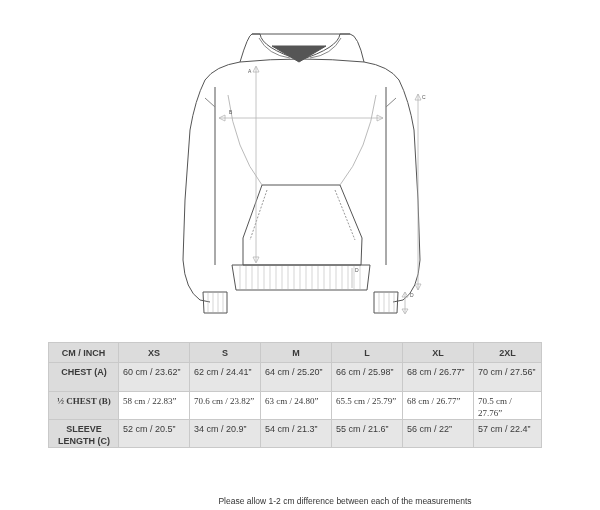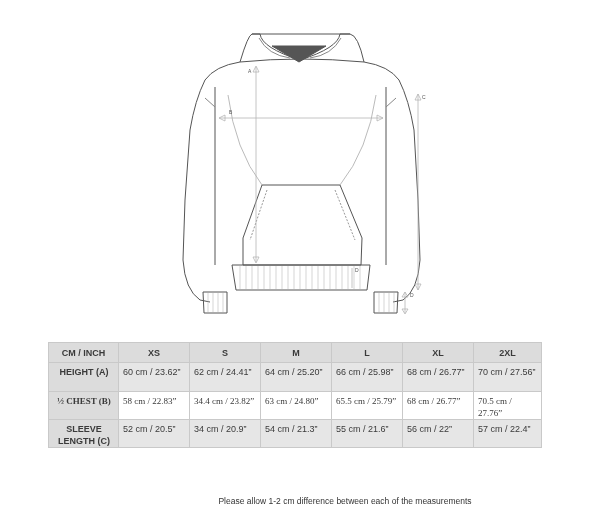--- a/index.html
+++ b/index.html
@@ -114,32 +114,32 @@
       <tr>
     <td class="hdr rowlabel">CM / INCH</td>
     <td class="hdr">XS</td>
     <td class="hdr">S</td>
     <td class="hdr">M</td>
     <td class="hdr">L</td>
     <td class="hdr">XL</td>
     <td class="hdr">2XL</td>
   </tr>
   <tr class="shaded r-len">
-    <td class="rowlabel">HEIGHT (A)</td>
+    <td class="rowlabel">CHEST (A)</td>
     <td class="val">60 cm / 23.62”</td>
     <td class="val">62 cm / 24.41”</td>
     <td class="val">64 cm / 25.20”</td>
     <td class="val">66 cm / 25.98”</td>
     <td class="val">68 cm / 26.77”</td>
     <td class="val last">70 cm / 27.56”</td>
   </tr>
   <tr class="r-chest">
     <td class="rowlabel">½ CHEST (B)</td>
     <td class="val">58 cm / 22.83”</td>
-    <td class="val">34.4 cm / 23.82”</td>
+    <td class="val">70.6 cm / 23.82”</td>
     <td class="val">63 cm / 24.80”</td>
     <td class="val">65.5 cm / 25.79”</td>
     <td class="val">68 cm / 26.77”</td>
     <td class="val last">70.5 cm / 27.76”</td>
   </tr>
   <tr class="shaded r-sleeve">
     <td class="rowlabel">SLEEVE LENGTH (C)</td>
     <td class="val">52 cm / 20.5”</td>
     <td class="val">34 cm / 20.9”</td>
     <td class="val">54 cm / 21.3”</td>

